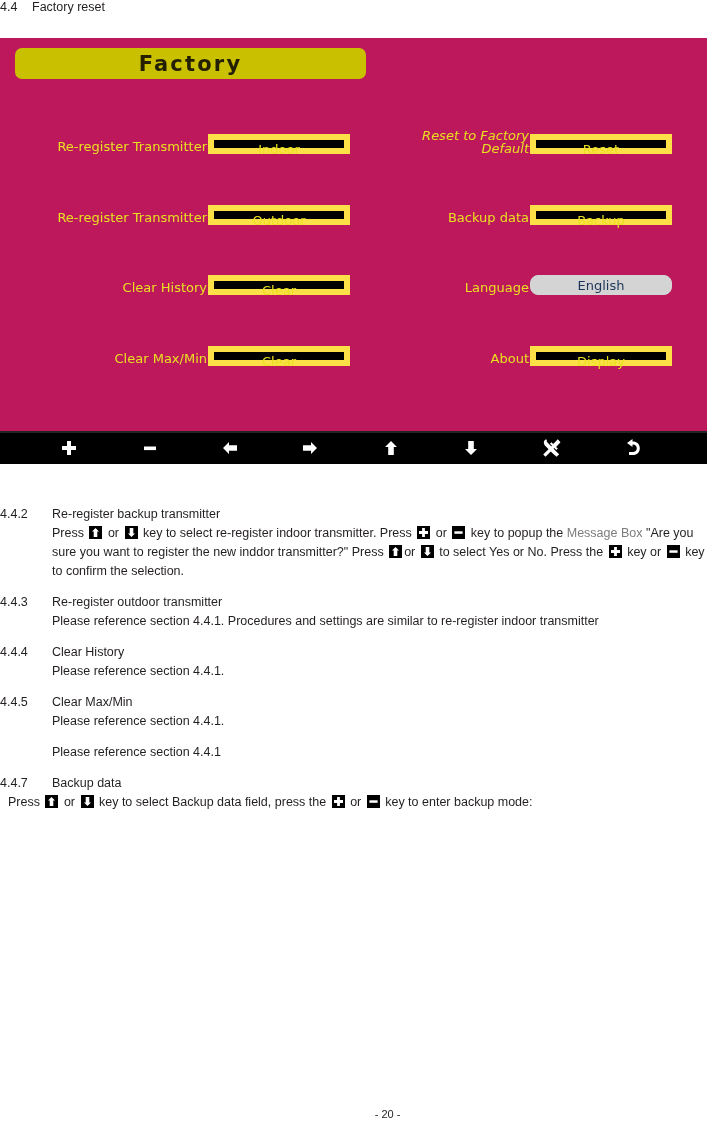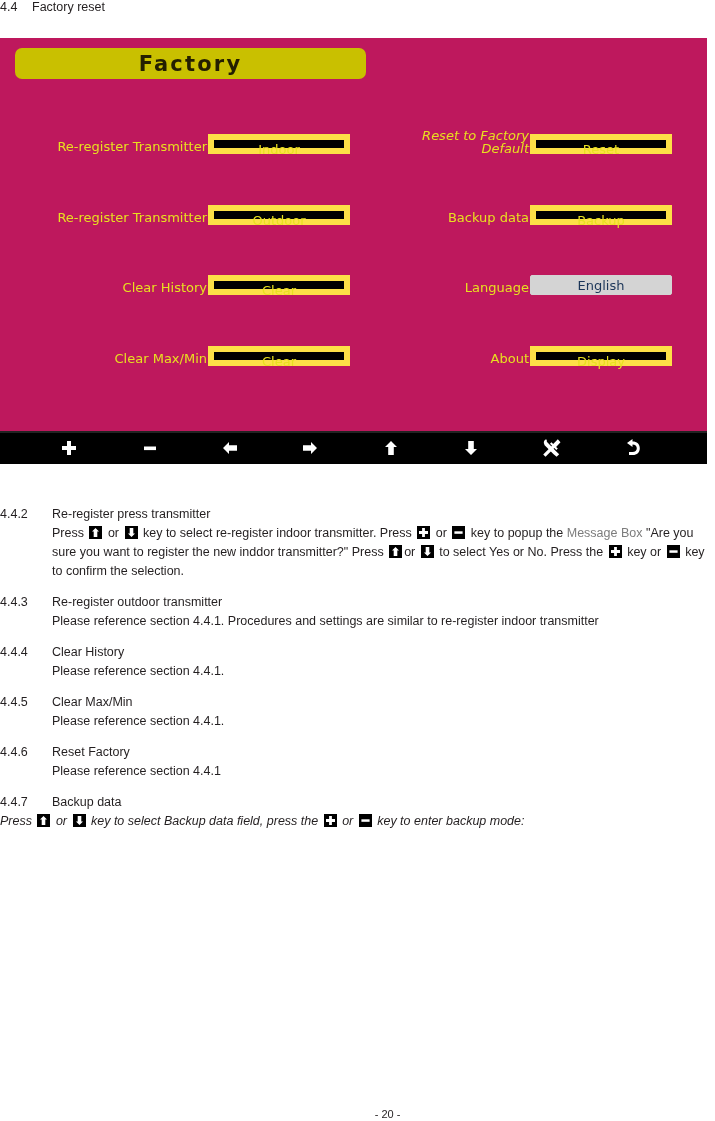--- a/index.html
+++ b/index.html
@@ -110,21 +110,21 @@
     text-align: center;
     box-sizing: border-box;
   }
   .row.left  .fld-box { width: 142px; }
   .row.right .fld-box { width: 142px; }
 
   .fld-box.selected {
     background: #d4d4d4;
     color: #1b3558;
     border: 1px solid #d4d4d4;
-    border-radius: 2px;
+    border-radius: 8px;
   }
 
   
   .toolbar-sep {
     position: absolute;
     left: 0px;
     top: 393px;
     width: 707px;
     height: 2px;
     background: #232323;
@@ -155,21 +155,21 @@
     top: 505px;
     width: 715px;
     font-size: 12.5px;
     line-height: 19px;
     color: #231f20;
   }
   .sec { margin-bottom: 12px; }
   .sec-head { white-space: nowrap; }
   .sec-head .num { display: inline-block; width: 52px; }
   .sec-body { padding-left: 52px; }
-  .sec-body.flush { padding-left: 0px; font-style: italic; }
+  .sec-body.flush { padding-left: 8px; }
   .gray { color: #7c7c7c; }
 
   
   .key {
     display: inline-block;
     width: 13px;
     height: 13px;
     background: #000000;
     vertical-align: -2px;
     position: relative;
@@ -289,21 +289,21 @@
         <path d="M11.5 4.5 L11.5 2 L6 6 L11.5 10 L11.5 7.5 C14.2 7.5 15.8 9 15.8 11.2 C15.8 13.4 14.2 15 11.5 15 L8 15 L8 18 L11.8 18 C16 18 18.8 15.2 18.8 11.2 C18.8 7.2 16 4.5 11.5 4.5 Z" fill="#ffffff"></path>
       </svg>
     </div>
   </div>
 </div>
 
 <div class="body-text">
 
   <div class="sec">
     <div class="sec-head">
-      <span class="num">4.4.2</span><span>Re-register press transmitter</span>
+      <span class="num">4.4.2</span><span>Re-register backup transmitter</span>
     </div>
     <div class="sec-body">
       <span>Press </span><span class="key"><svg width="13" height="13" viewBox="0 0 13 13">
             <path d="M6.5 2 L10 5.5 L8.3 5.5 L8.3 11 L4.7 11 L4.7 5.5 L3 5.5 Z" fill="#ffffff"></path>
           </svg></span><span> or </span><span class="key"><svg width="13" height="13" viewBox="0 0 13 13">
             <path d="M6.5 11 L10 7.5 L8.3 7.5 L8.3 2 L4.7 2 L4.7 7.5 L3 7.5 Z" fill="#ffffff"></path>
           </svg></span><span>  key to select re-register indoor transmitter. Press </span><span class="key"><svg width="13" height="13" viewBox="0 0 13 13">
             <path d="M5.1 2 h2.8 v3.1 h3.1 v2.8 h-3.1 v3.1 h-2.8 v-3.1 h-3.1 v-2.8 h3.1 z" fill="#ffffff"></path>
           </svg></span><span> or </span><span class="key"><svg width="13" height="13" viewBox="0 0 13 13">
             <rect x="2.4" y="5.3" width="8.2" height="2.5" fill="#ffffff"></rect>
@@ -334,23 +334,20 @@
   </div>
 
   <div class="sec">
     <div class="sec-head">
       <span class="num">4.4.5</span><span>Clear Max/Min</span>
     </div>
     <div class="sec-body">Please reference section 4.4.1.</div>
   </div>
 
   <div class="sec">
-    <div class="sec-head">
-      <span class="num">4.4.6</span><span>Reset Factory</span>
-    </div>
     <div class="sec-body">Please reference section 4.4.1</div>
   </div>
 
   <div class="sec">
     <div class="sec-head">
       <span class="num">4.4.7</span><span>Backup data</span>
     </div>
     <div class="sec-body flush">
       <span>Press </span><span class="key"><svg width="13" height="13" viewBox="0 0 13 13">
             <path d="M6.5 2 L10 5.5 L8.3 5.5 L8.3 11 L4.7 11 L4.7 5.5 L3 5.5 Z" fill="#ffffff"></path>

